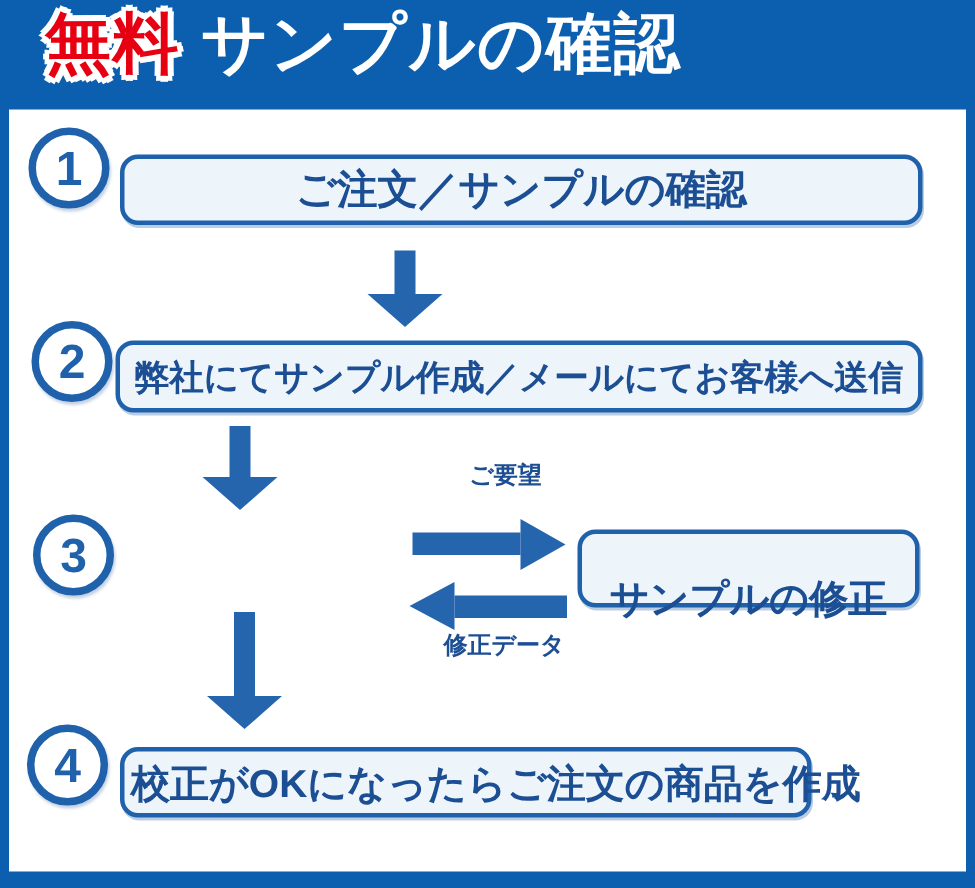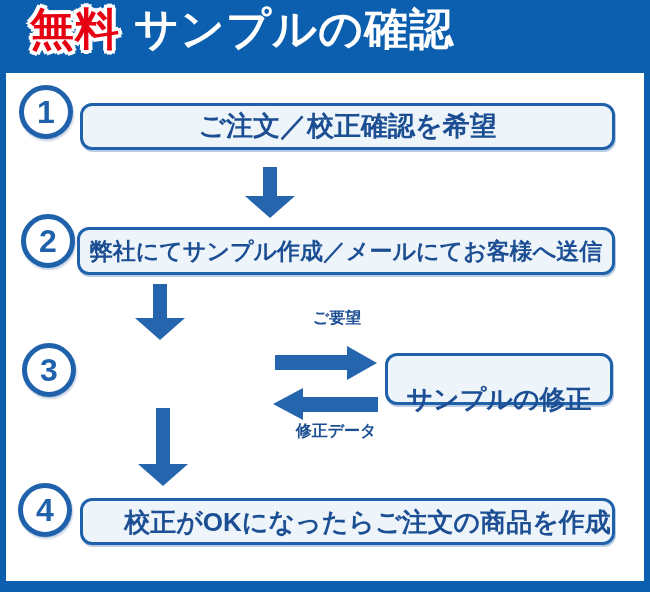--- a/index.html
+++ b/index.html
@@ -115,21 +115,21 @@
   </div>
 
   <div class="frame-left"></div>
   <div class="frame-right"></div>
   <div class="frame-bottom"></div>
 
   <div class="circle" style="left:19px;top:85px;">
     <span>1</span>
   </div>
   <div class="box" style="left:80px;top:103px;width:535px;height:47px;">
-    <span class="box-label" style="font-size:27px;">ご注文／校正確認を希望</span>
+    <span class="box-label" style="font-size:27px;">ご注文／サンプルの確認</span>
   </div>
 
   <div class="varrow" style="left:245px;top:167px;width:50px;">
     <div class="vshaft" style="height:29px;"></div>
     <div class="vhead"></div>
   </div>
 
   <div class="circle" style="left:21px;top:214px;">
     <span>2</span>
   </div>
@@ -165,17 +165,17 @@
   <div class="flow-label" style="left:262px;top:423px;width:124px;">修正データ</div>
 
   <div class="varrow" style="left:138px;top:408px;width:50px;">
     <div class="vshaft" style="height:56px;"></div>
     <div class="vhead"></div>
   </div>
 
   <div class="circle" style="left:18px;top:483px;">
     <span>4</span>
   </div>
-  <div class="box" style="left:80px;top:498px;width:535px;height:47px;padding-left:40px;">
+  <div class="box" style="left:80px;top:498px;width:461px;height:47px;padding-left:40px;">
     <span class="box-label" style="font-size:26px;">校正がOKになったらご注文の商品を作成</span>
   </div>
 
 </div>
 
 </body></html>

